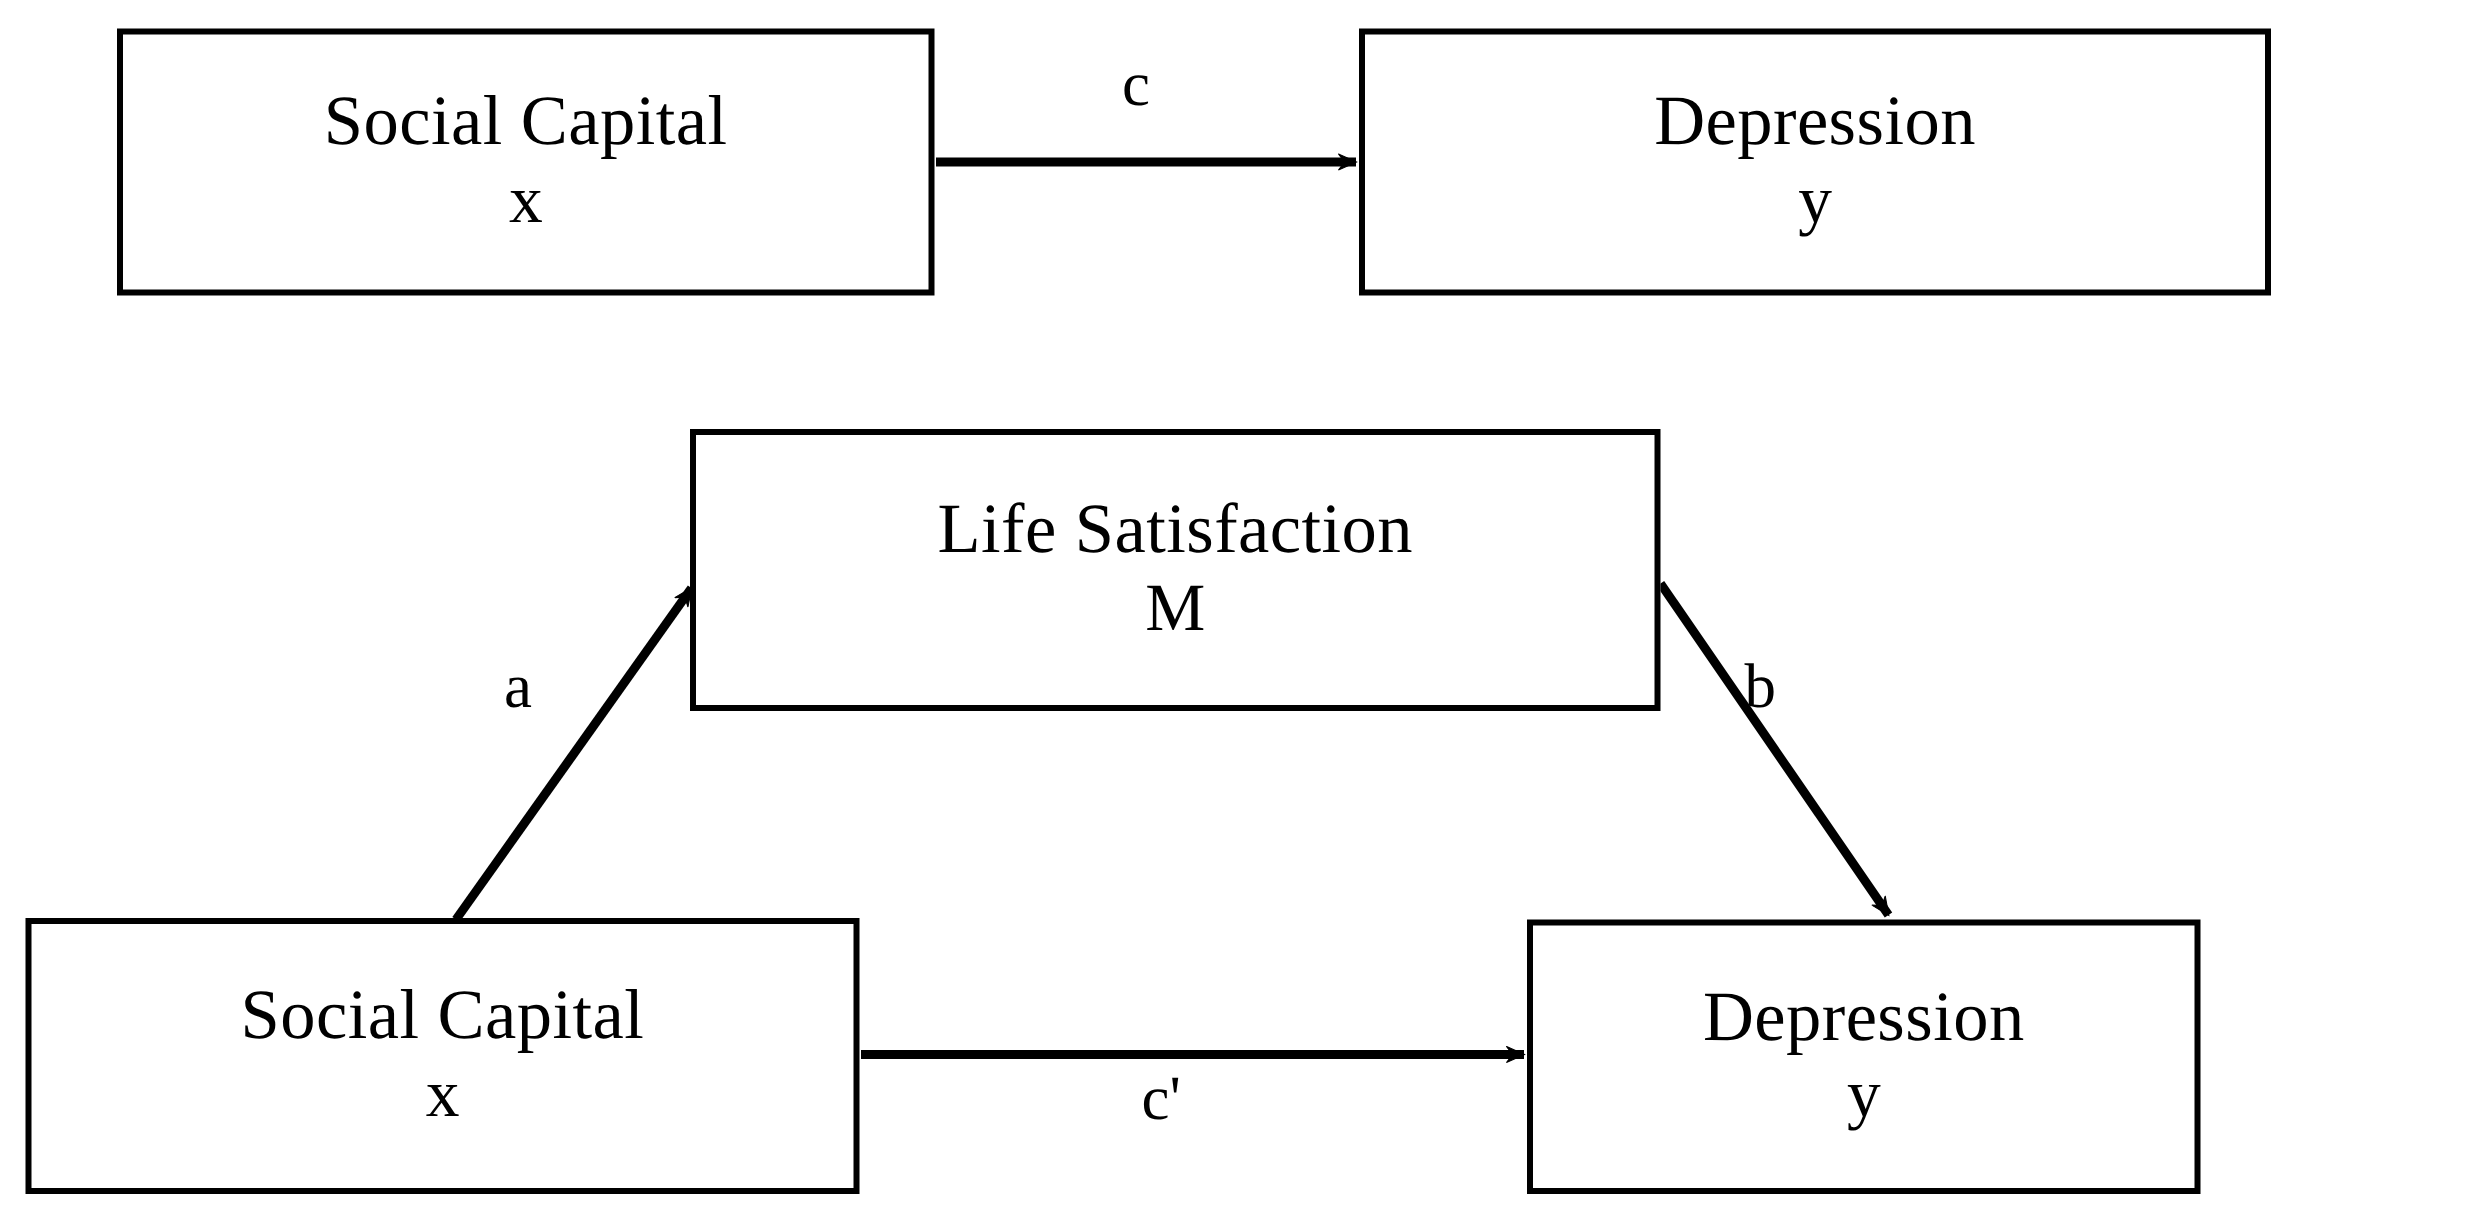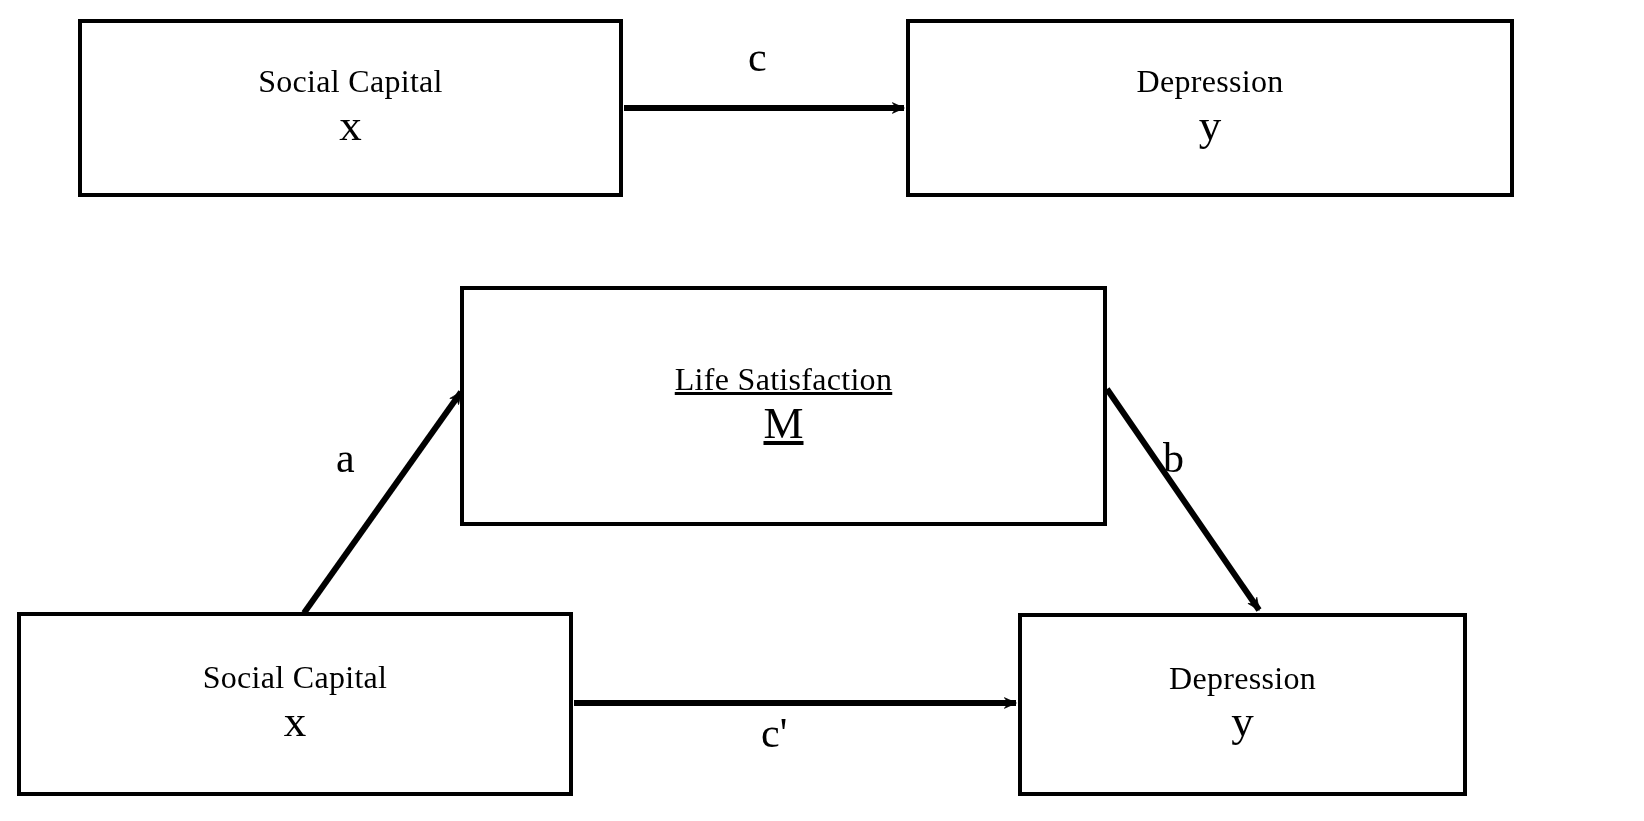--- a/index.html
+++ b/index.html
@@ -20,21 +20,21 @@
     box-sizing: border-box;
     border: 4px solid #000000;
     background: #ffffff;
     display: flex;
     flex-direction: column;
     align-items: center;
     justify-content: center;
     color: #000000;
   }
   .node-title {
-    font-size: 32px;
+    font-size: 47px;
     line-height: 1.08;
     letter-spacing: 0.3px;
     white-space: nowrap;
   }
   .node-symbol {
     font-size: 45px;
     line-height: 1.18;
     white-space: nowrap;
   }
   .path-label {
@@ -52,21 +52,21 @@
     width: 1644px;
     height: 821px;
     overflow: visible;
     pointer-events: none;
   }
   svg.edge-layer line { pointer-events: stroke; }
 
   
   #box-sc-top    { left: 78px;   top: 19px;  width: 545px; height: 178px; }
   #box-dep-top   { left: 906px;  top: 19px;  width: 608px; height: 178px; }
-  #box-ls-mid    { left: 460px;  top: 286px; width: 647px; height: 240px; text-decoration: underline; }
+  #box-ls-mid    { left: 460px;  top: 286px; width: 647px; height: 188px; }
   #box-sc-bottom { left: 17px;   top: 612px; width: 556px; height: 184px; }
   #box-dep-bottom{ left: 1018px; top: 613px; width: 449px; height: 183px; }
 
   
   #label-c       { left: 748px;  top: 36px;  }
   #label-a       { left: 336px;  top: 437px; }
   #label-b       { left: 1163px; top: 437px; }
   #label-cprime  { left: 761px;  top: 712px; }
 </style>
 </head>

